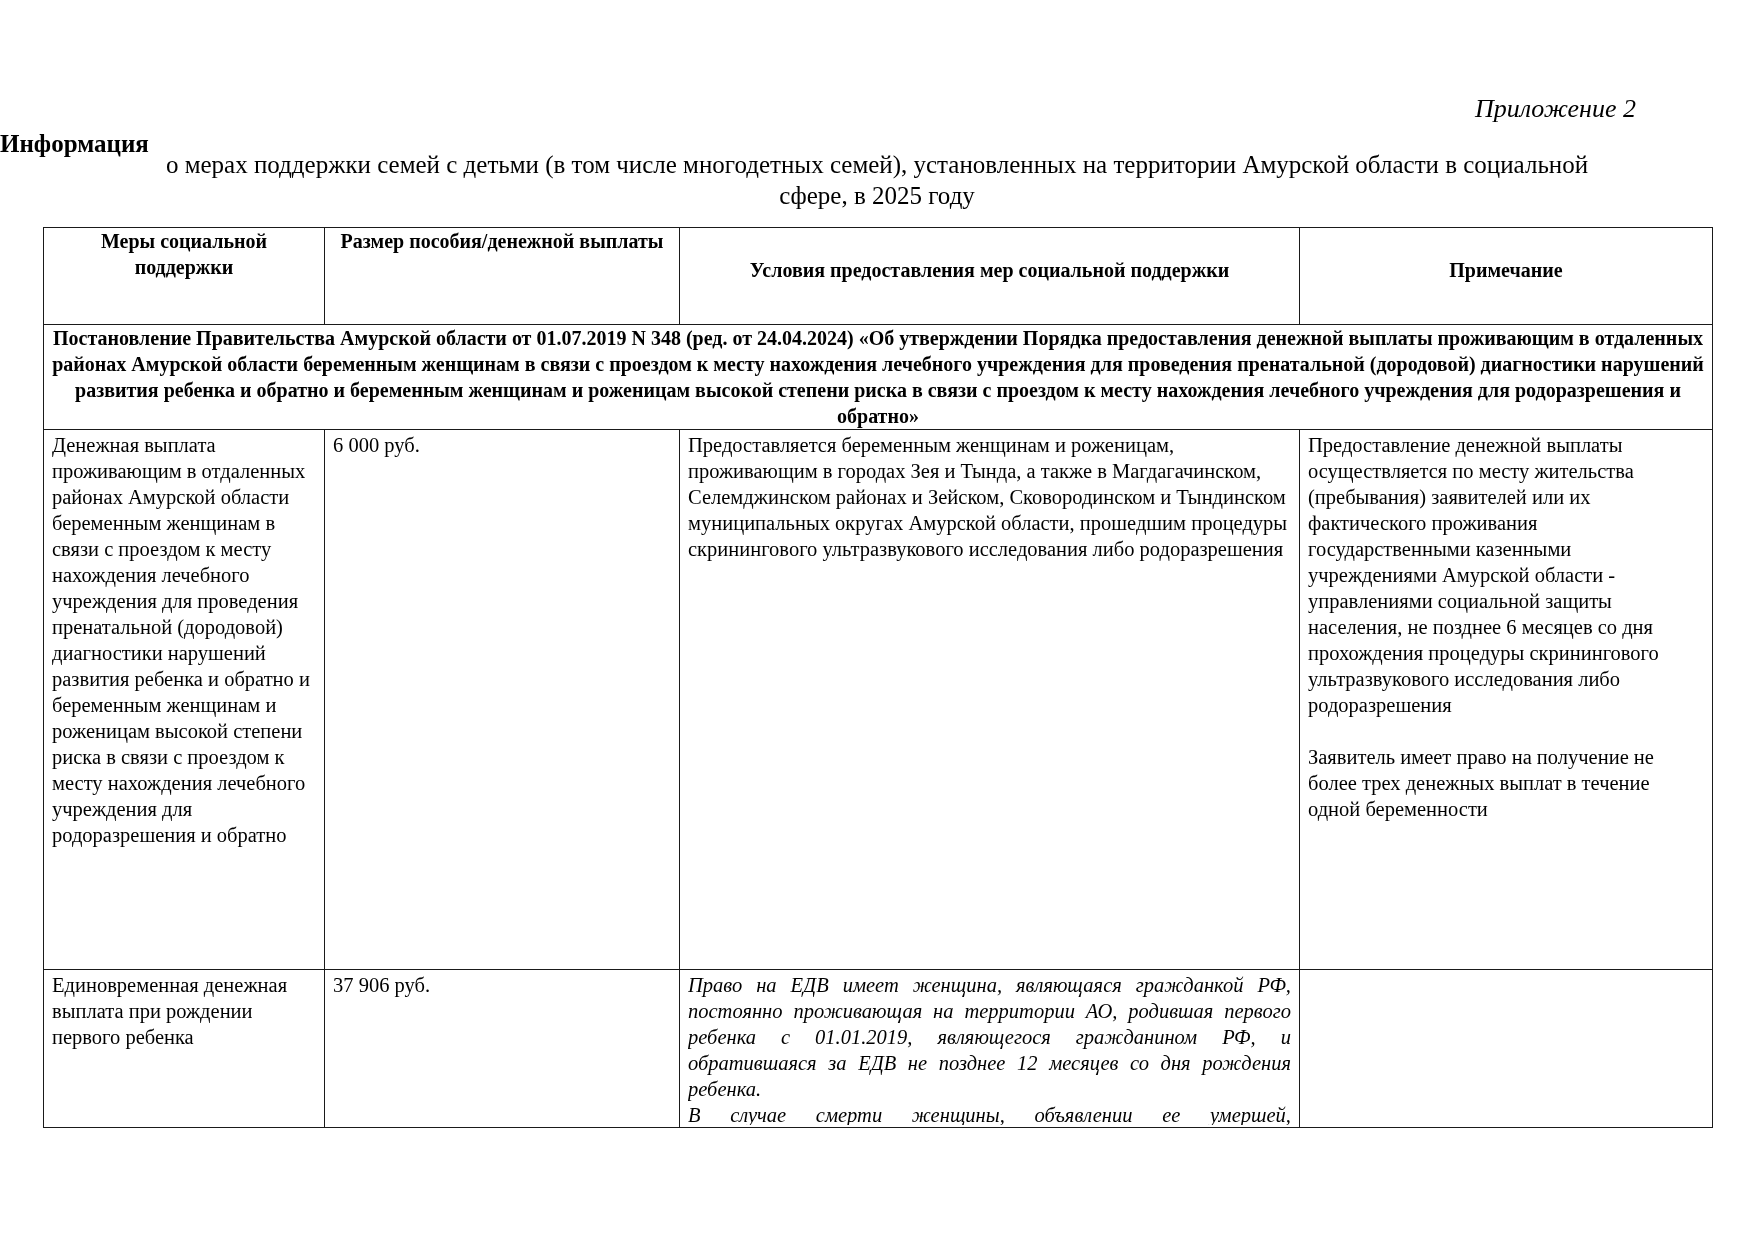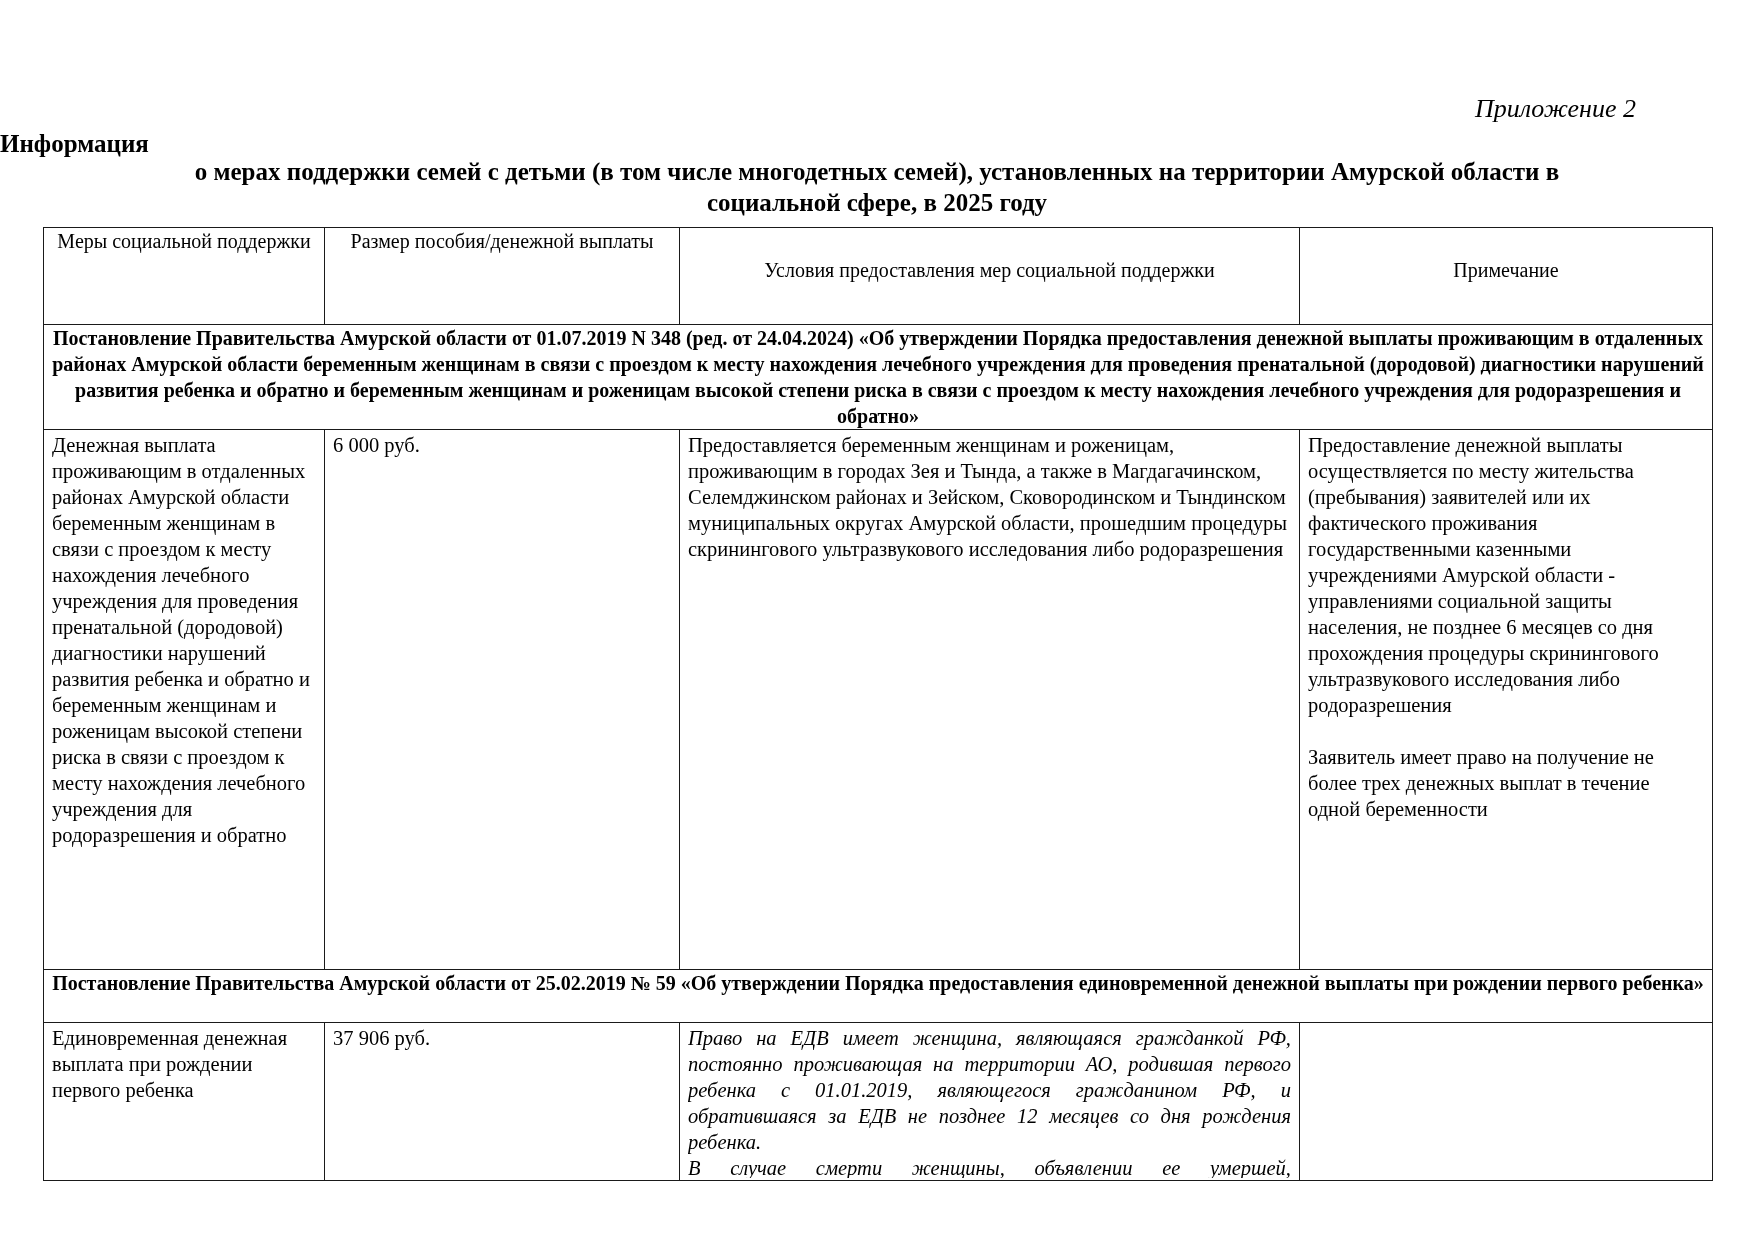--- a/index.html
+++ b/index.html
@@ -9,33 +9,33 @@
     }
     .appendix {
       position: absolute; top: 93px; right: 118px;
       font-size: 26px; line-height: 32px; font-style: italic;
     }
     .title {
       position: absolute; top: 128px; left: 0; width: 1754px; text-align: left;
       font-weight: bold; font-size: 25px; line-height: 31px;
     }
     .subtitle {
-      position: absolute; top: 156px; left: 140px; width: 1474px; text-align: center;
-      font-weight: bold; font-size: 25px; line-height: 31px;
+      position: absolute; top: 149px; left: 140px; width: 1474px; text-align: center;
+      font-weight: normal; font-size: 25px; line-height: 31px;
     }
     table.main {
       position: absolute; top: 227px; left: 43px; width: 1669px;
       border-collapse: collapse; table-layout: fixed;
       font-size: 20.5px; line-height: 26px;
     }
     table.main td, table.main th {
       border: 1.5px solid #1a1a1a; vertical-align: top; padding: 0 8px;
     }
     th.hcell {
-      font-weight: normal; text-align: center; font-size: 20px; line-height: 26px;
+      font-weight: bold; text-align: center; font-size: 20px; line-height: 26px;
       height: 84px; vertical-align: top; padding-top: 2px;
     }
     th.hcell.mid { vertical-align: middle; padding-top: 0; padding-bottom: 12px; }
     td.section {
       font-weight: bold; text-align: center; font-size: 20px; line-height: 26px;
       padding: 2px 6px 0 6px;
     }
     td.sec1 { height: 104px; }
     td.sec2 { height: 52px; }
     td.r1 { height: 537px; }
@@ -76,23 +76,20 @@
       <td class="r1 pad-top">Денежная выплата проживающим в отдаленных районах Амурской области беременным женщинам в связи с проездом к месту нахождения лечебного учреждения для проведения пренатальной (дородовой) диагностики нарушений развития ребенка и обратно и беременным женщинам и роженицам высокой степени риска в связи с проездом к месту нахождения лечебного учреждения для родоразрешения и обратно</td>
       <td class="r1 center pad-top">6 000 руб.</td>
       <td class="r1 pad-top">Предоставляется  беременным женщинам и роженицам, проживающим в городах Зея и Тында, а также в Магдагачинском, Селемджинском районах и Зейском, Сковородинском и Тындинском муниципальных округах Амурской области, прошедшим процедуры скринингового ультразвукового исследования либо родоразрешения</td>
       <td class="r1 center pad-top">
         <div>Предоставление денежной выплаты осуществляется по месту жительства (пребывания) заявителей или их фактического проживания государственными казенными учреждениями Амурской области - управлениями социальной защиты населения, не позднее 6 месяцев со дня прохождения процедуры скринингового ультразвукового исследования либо родоразрешения</div>
         <div class="gap"></div>
         <div>Заявитель имеет право на получение не более трех денежных выплат в течение одной беременности</div>
       </td>
     </tr>
     <tr>
-      <td colspan="4" class="section sec2">Постановление Правительства Амурской области от 25.02.2019 № 59 «Об утверждении Порядка предоставления единовременной денежной выплаты при рождении первого ребенка»</td>
-    </tr>
-    <tr>
       <td class="r2 pad-top">Единовременная денежная выплата  при рождении первого ребенка</td>
       <td class="r2 center pad-top">37 906  руб.</td>
       <td class="r2 justify pad-top">
         <div class="clip" style="height:153px;font-style:italic;">
           <div>Право на ЕДВ имеет женщина, являющаяся гражданкой РФ, постоянно проживающая на территории АО, родившая первого ребенка с 01.01.2019, являющегося гражданином РФ,  и обратившаяся за ЕДВ не позднее 12 месяцев со дня рождения ребенка.</div>
           <div style="text-align-last: justify;">В случае смерти женщины, объявлении ее умершей,</div>
         </div>
       </td>
       <td class="r2"></td>
     </tr>

